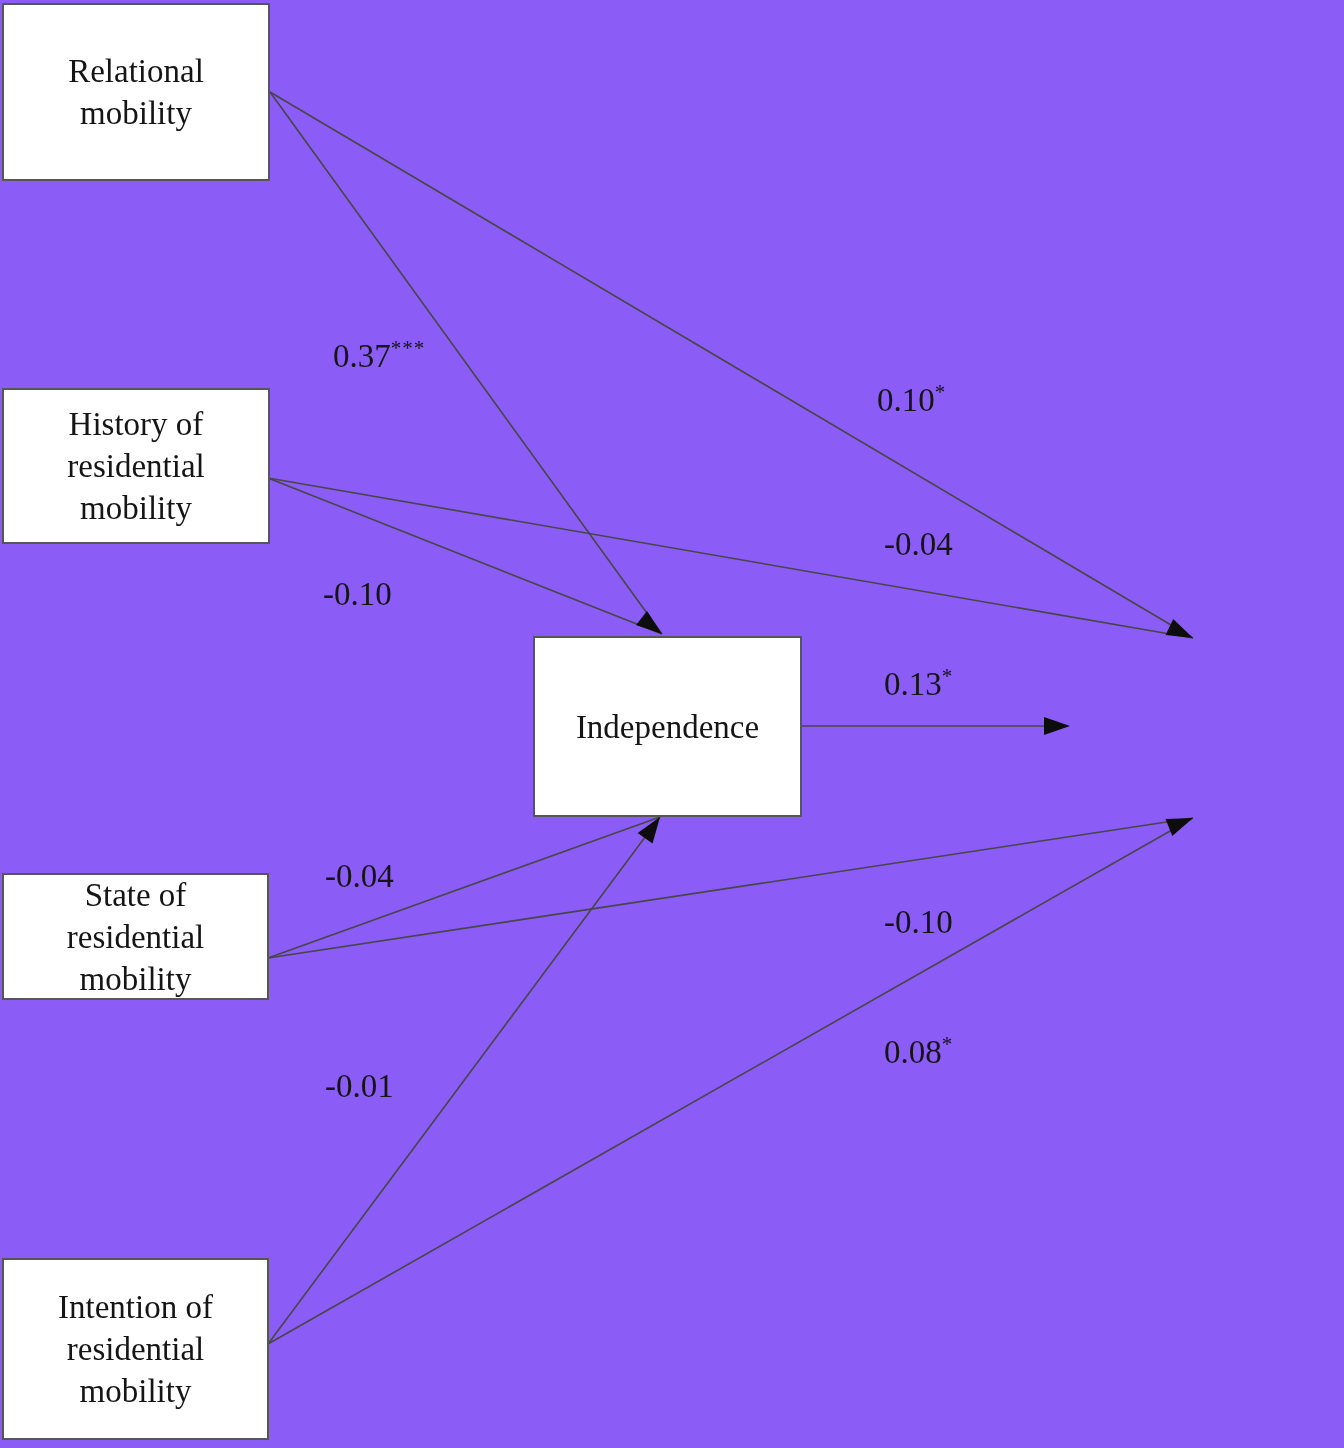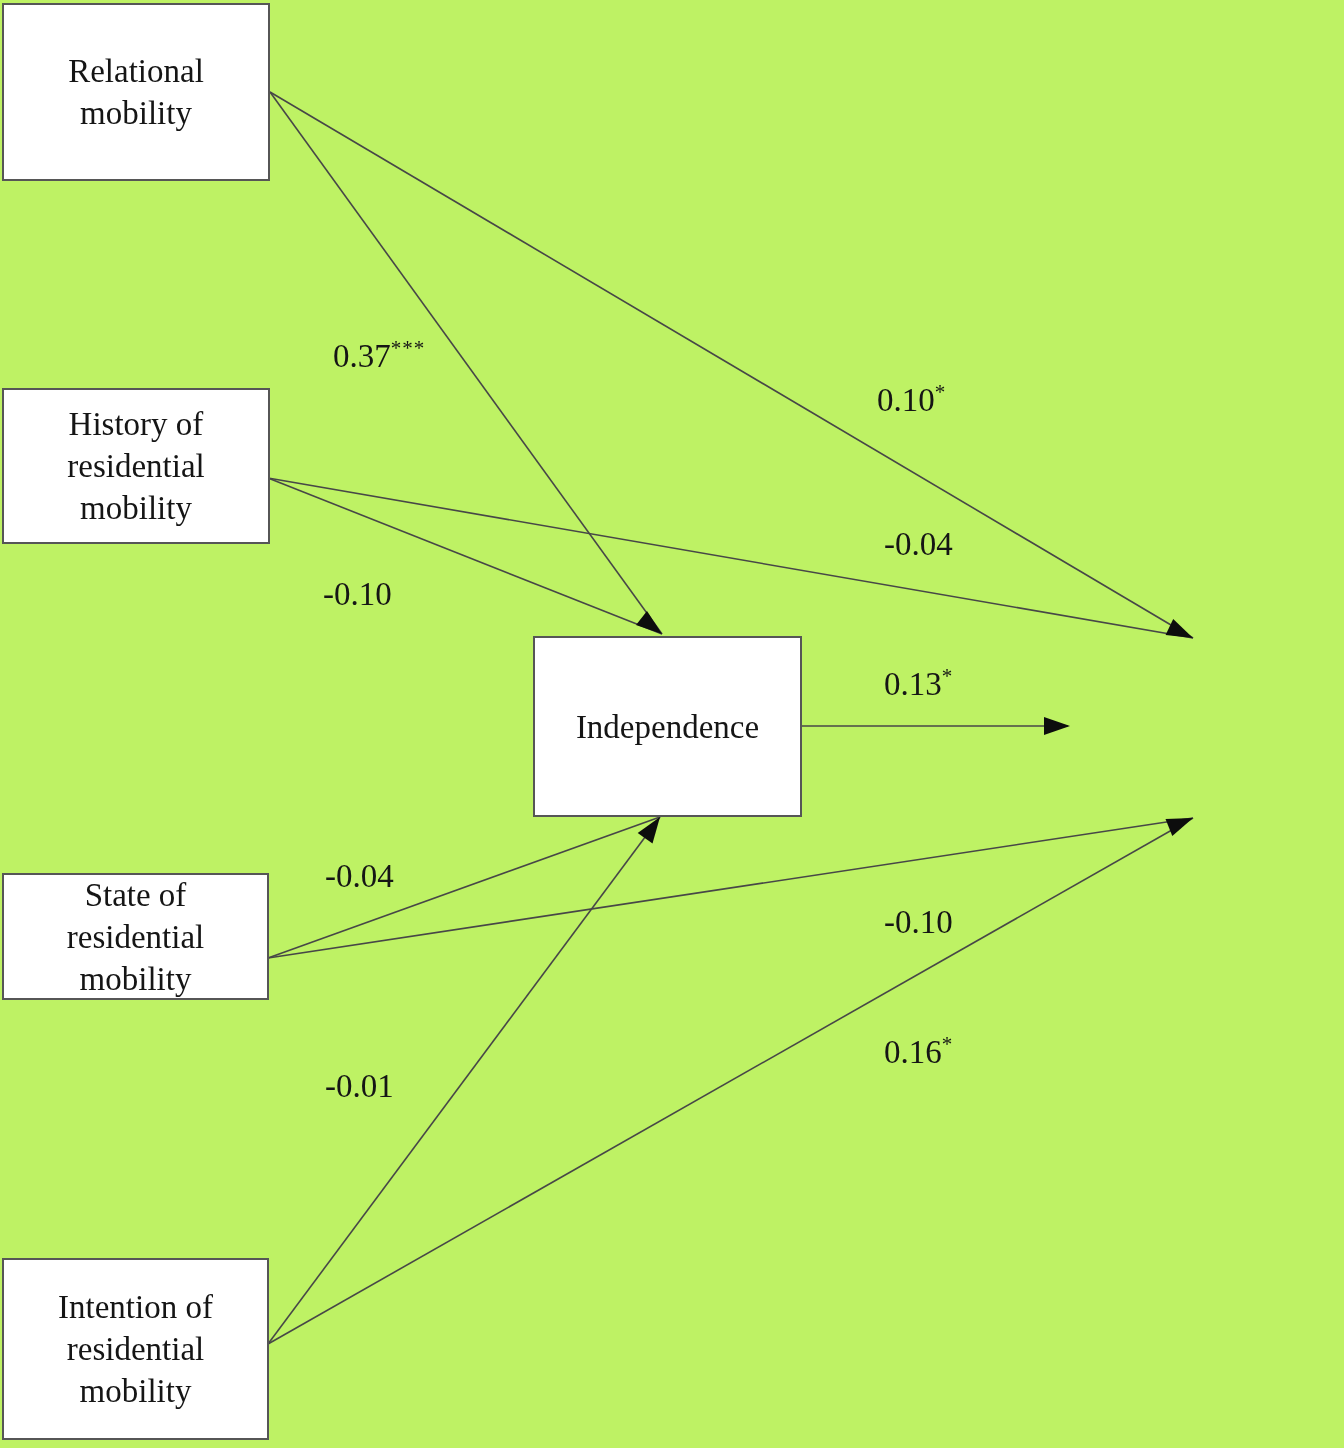--- a/index.html
+++ b/index.html
@@ -5,21 +5,21 @@
   html, body {
     margin: 0;
     padding: 0;
     background: #ffffff;
     font-family: "Liberation Serif", "DejaVu Serif", serif;
   }
   .canvas {
     position: relative;
     width: 1344px;
     height: 1448px;
-    background: #bef264;
+    background: #8b5cf6;
     overflow: hidden;
   }
   .lines {
     position: absolute;
     left: 0;
     top: 0;
     width: 1344px;
     height: 1448px;
   }
   .node {
@@ -140,16 +140,16 @@
   <div class="coef c5">
     <span>-0.04</span><sup></sup>
   </div>
   <div class="coef c6">
     <span>-0.10</span><sup></sup>
   </div>
   <div class="coef c7">
     <span>-0.01</span><sup></sup>
   </div>
   <div class="coef c8">
-    <span>0.16</span><sup>*</sup>
+    <span>0.08</span><sup>*</sup>
   </div>
 
 </div>
 
 </body></html>

